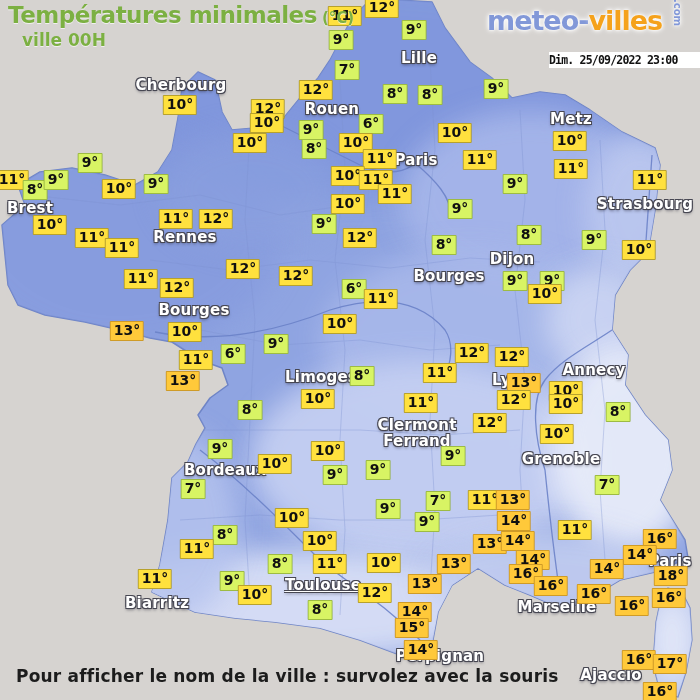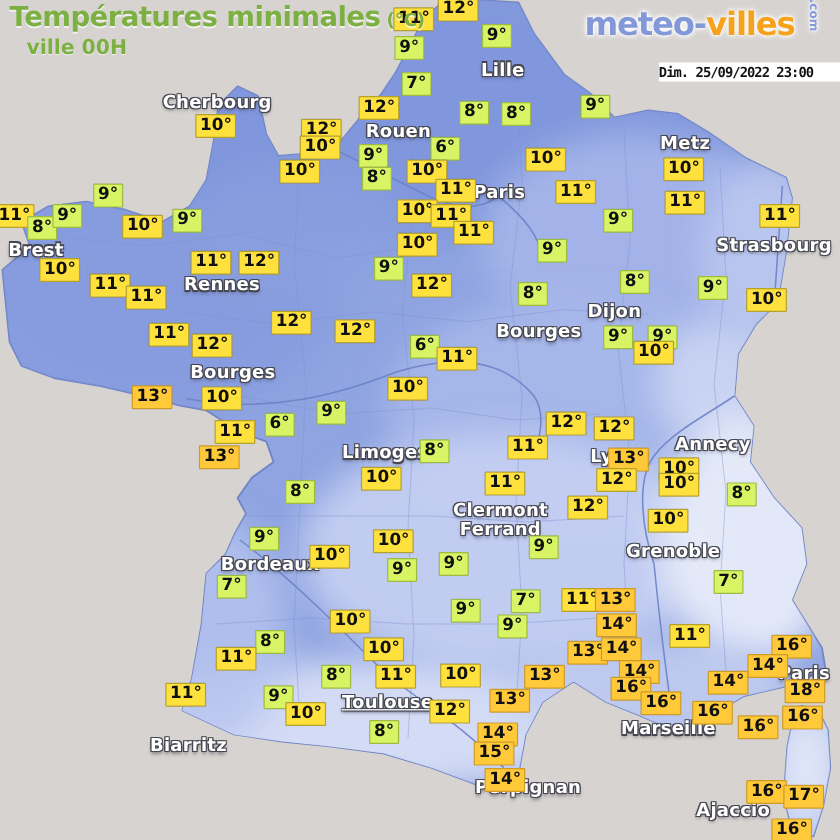--- a/index.html
+++ b/index.html
@@ -133,21 +133,21 @@
       <div class="city" style="left: 194px; top: 310px;">Bourges</div>
       <div class="city" style="left: 401px; top: 276px; margin-left: 48px;">Bourges</div>
       <div class="city" style="left: 512px; top: 259px;">Dijon</div>
       <div class="city" style="left: 321px; top: 377px;">Limoges</div>
       <div class="city" style="left: 512px; top: 380px;">Lyon</div>
       <div class="city" style="left: 417px; top: 433px;">Clermont
 Ferrand</div>
       <div class="city" style="left: 594px; top: 370px;">Annecy</div>
       <div class="city" style="left: 561px; top: 459px;">Grenoble</div>
       <div class="city" style="left: 225px; top: 470px;">Bordeaux</div>
-      <div class="city" style="left: 157px; top: 621px;">Biarritz</div>
+      <div class="city" style="left: 157px; top: 603px;">Biarritz</div>
       <div class="city" style="left: 323px; top: 585px; text-decoration: underline;">Toulouse</div>
       <div class="city" style="left: 557px; top: 607px;">Marseille</div>
       <div class="city" style="left: 440px; top: 656px;">Perpignan</div>
       <div class="city" style="left: 670px; top: 561px;">Paris</div>
       <div class="city" style="left: 611px; top: 675px;">Ajaccio</div>
     </div>
 
   <div>
       <div class="badge y" style="left: 345px; top: 16px;">11°</div>
       <div class="badge y" style="left: 382px; top: 8px;">12°</div>
@@ -267,14 +267,15 @@
       <div class="badge o" style="left: 671px; top: 576px;">18°</div>
       <div class="badge o" style="left: 607px; top: 569px;">14°</div>
       <div class="badge o" style="left: 594px; top: 594px;">16°</div>
       <div class="badge o" style="left: 632px; top: 606px;">16°</div>
       <div class="badge o" style="left: 669px; top: 598px;">16°</div>
       <div class="badge o" style="left: 639px; top: 660px;">16°</div>
       <div class="badge o" style="left: 670px; top: 664px;">17°</div>
       <div class="badge o" style="left: 660px; top: 692px;">16°</div>
     </div>
 
+  <div class="footer-hint">Pour afficher le nom de la ville : survolez avec la souris</div>
 
 </div>
 
 </body></html>

